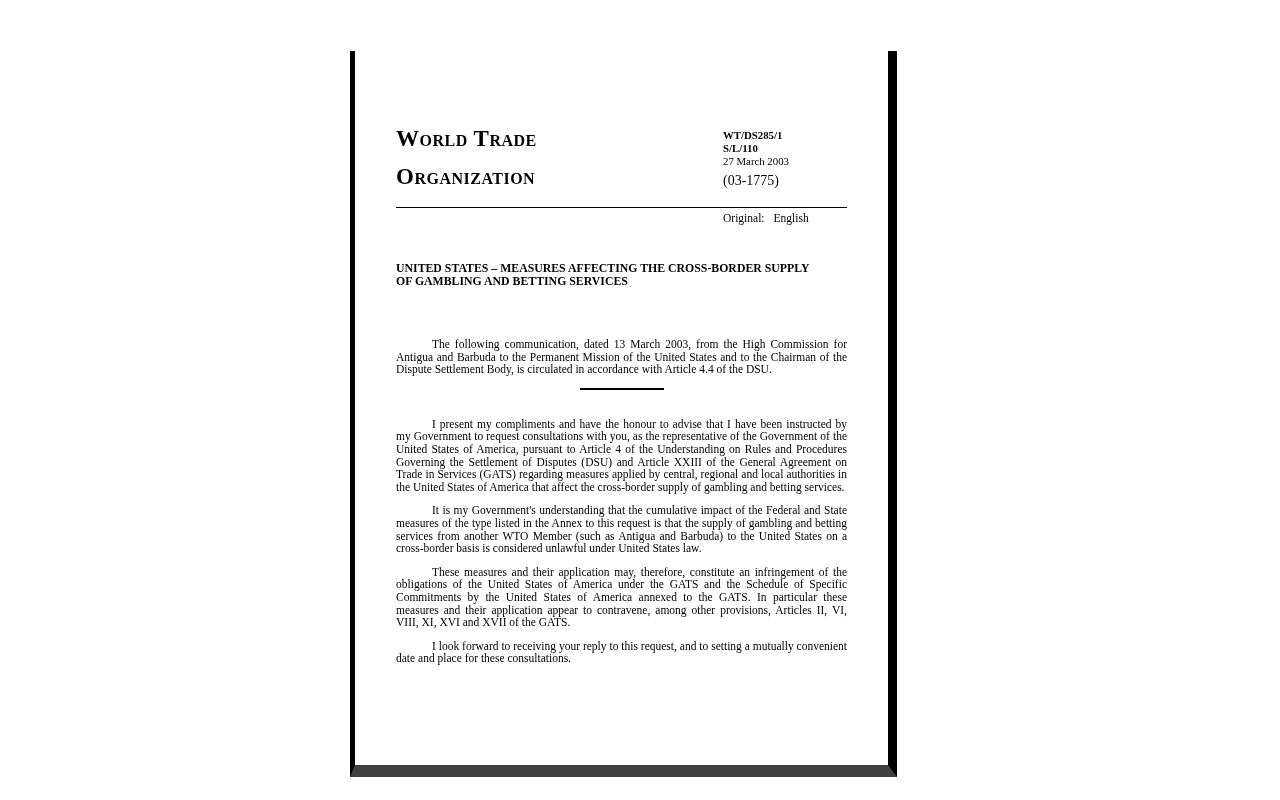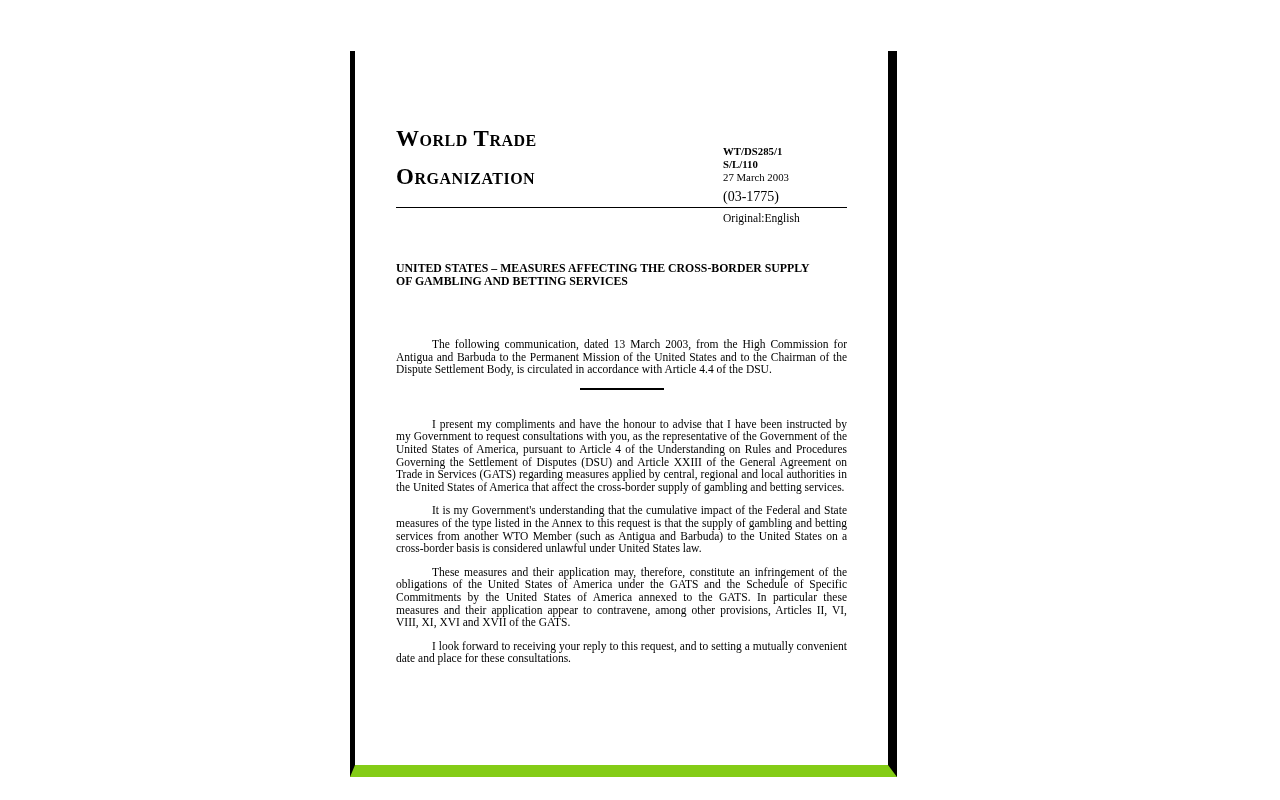--- a/index.html
+++ b/index.html
@@ -19,40 +19,40 @@
   
   .scan-page {
     position: absolute;
     left: 350px;
     top: 51px;
     width: 533px;
     height: 714px;
     background: #ffffff;
     border-left: 5px solid #000;
     border-right: 9px solid #000;
-    border-bottom: 12px solid #84cc16;
+    border-bottom: 12px solid #404040;
   }
 
   .org-name {
     position: absolute;
     left: 41px;
     top: 76px;
     font-weight: bold;
     font-variant: small-caps;
     font-size: 23px;
     line-height: 23px;
     letter-spacing: 0.5px;
     white-space: nowrap;
   }
   .org-line2 { margin-top: 15px; }
 
   .doc-meta {
     position: absolute;
     left: 368px;
-    top: 94px;
+    top: 78px;
     width: 130px;
     font-size: 10.8px;
     line-height: 13px;
   }
   .doc-meta .code { font-weight: bold; }
   .doc-meta .ref-num {
     font-weight: normal;
     font-size: 14px;
     margin-top: 6px;
   }
@@ -66,21 +66,21 @@
     background: #000;
   }
 
   .original-line {
     position: absolute;
     left: 368px;
     top: 161px;
     font-size: 11.5px;
     line-height: 13px;
   }
-  .original-line .orig-label { }
+  .original-line .orig-label { margin-right: 9px; }
 
   .doc-title {
     position: absolute;
     left: 41px;
     top: 211px;
     width: 451px;
     text-align: left;
     font-weight: bold;
     font-size: 11.8px;
     line-height: 13px;

